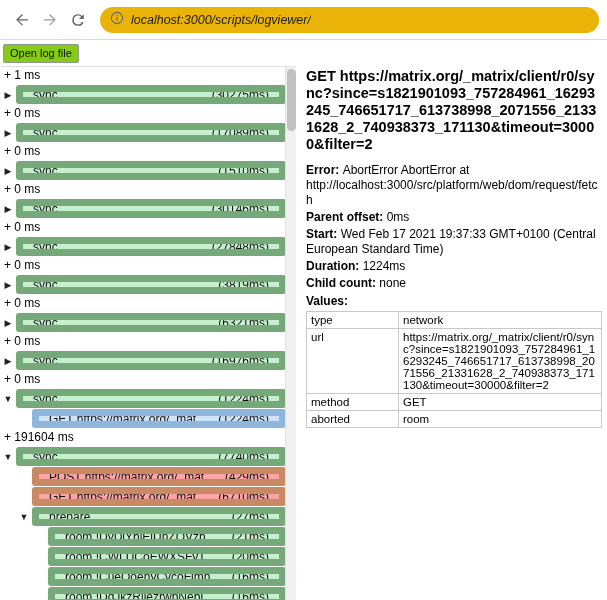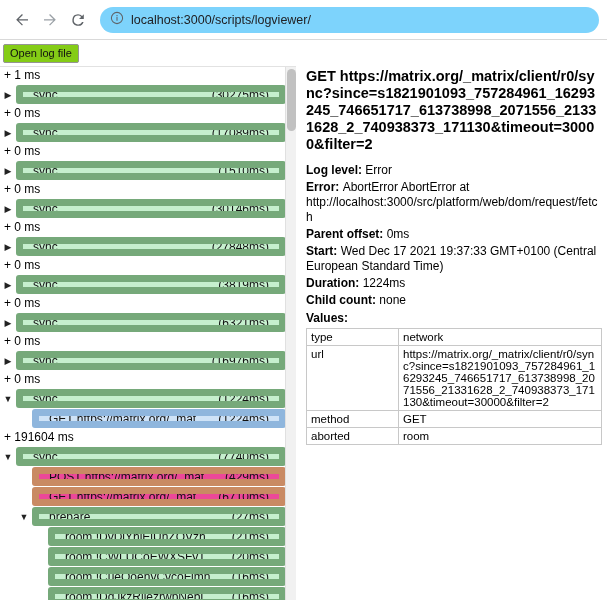--- a/index.html
+++ b/index.html
@@ -24,26 +24,27 @@
     display: flex; align-items: center; justify-content: center;
     color: #5f6368;
     border-radius: 50%;
     flex: 0 0 auto;
   }
   .nav-btn svg { display: block; }
   #omnibox {
     flex: 1 1 auto;
     height: 26px;
     margin-left: 8px;
-    background: #7dd3fc;
+    background: #eab308;
     border-radius: 13px;
     display: flex;
     align-items: center;
     padding: 0 10px;
     overflow: hidden;
+    font-style: italic;
   }
   #omnibox .url-text {
     font-size: 12.5px;
     color: #202124;
     white-space: nowrap;
     overflow: hidden;
     text-overflow: ellipsis;
   }
   .info-icon { margin-right: 7px; flex: 0 0 auto; color: #5f6368; }
 
@@ -121,21 +122,21 @@
   .chip .label {
     overflow: hidden;
     text-overflow: ellipsis;
     white-space: nowrap;
   }
   .chip .dur {
     flex: 0 0 auto;
     padding-left: 8px;
   }
   .chip.error {
-    background: #ec4899;
+    background: #fca5a5;
     border-color: #c98a63;
   }
   .chip.selected {
     background: #cfe3f7;
     border-color: #8fb6dd;
   }
   .chip.neutral {
     background: #c6efce;
     border-color: #76a97a;
   }
@@ -386,24 +387,23 @@
       </div>
     <div id="tree-scrollbar">
 
       <div id="tree-thumb"></div>
     </div>
   </div>
 
   <div id="detail-pane">
     <div id="detail-title">GET https://matrix.org/_matrix/client/r0/sync?since=s1821901093_757284961_16293245_746651717_613738998_2071556_21331628_2_740938373_171130&amp;timeout=30000&amp;filter=2</div>
     <div id="detail-fields">
-        <div class="kv"><b>Log level: </b><span>Error</span></div>
         <div class="kv"><b>Error: </b><span>AbortError AbortError at http://localhost:3000/src/platform/web/dom/request/fetch</span></div>
         <div class="kv"><b>Parent offset: </b><span>0ms</span></div>
-        <div class="kv"><b>Start: </b><span>Wed Dec 17 2021 19:37:33 GMT+0100 (Central European Standard Time)</span></div>
+        <div class="kv"><b>Start: </b><span>Wed Feb 17 2021 19:37:33 GMT+0100 (Central European Standard Time)</span></div>
         <div class="kv"><b>Duration: </b><span>1224ms</span></div>
         <div class="kv"><b>Child count: </b><span>none</span></div>
       </div>
     <div id="values-label">Values:</div>
     <table class="values">
       <tbody id="values-body">
           <tr>
             <td class="k">type</td>
             <td>network</td>
           </tr>

